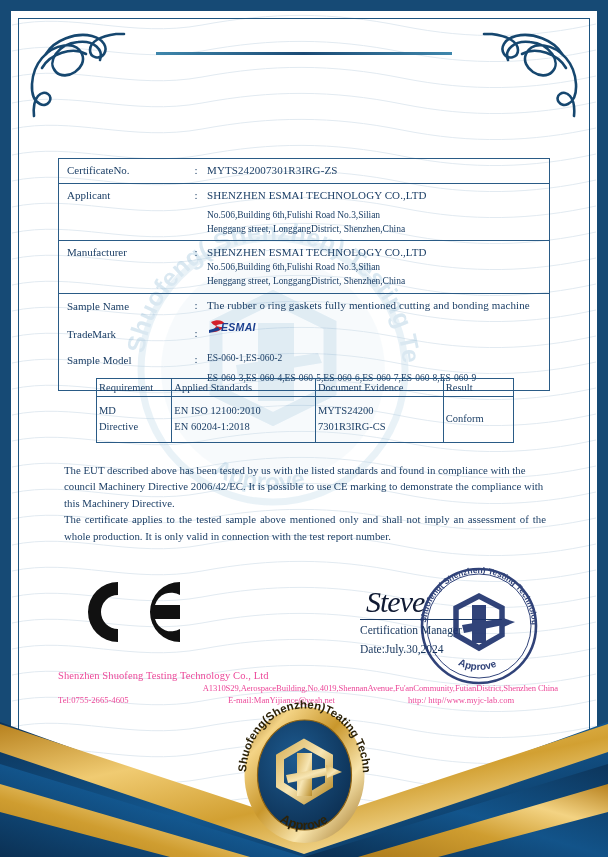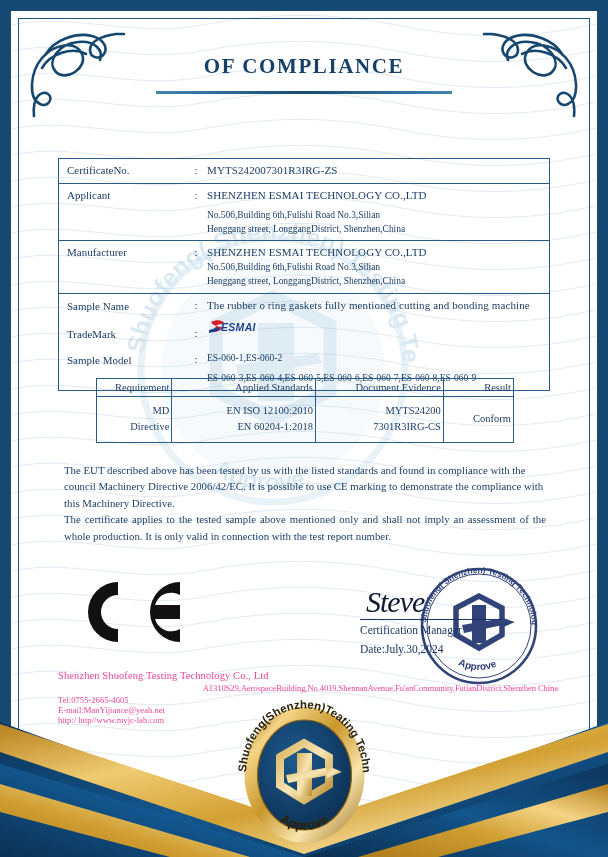--- a/index.html
+++ b/index.html
@@ -163,21 +163,21 @@
   .std-table {
     position: absolute;
     left: 96px; top: 378px;
     width: 418px;
     border-collapse: collapse;
     z-index: 5;
     color: #1c3f66;
   }
   .std-table th, .std-table td {
     border: 1px solid #2a5b86;
-    text-align: right;
+    text-align: left;
     font-weight: normal;
   }
   .std-table th {
     font-size: 10.5px;
     padding: 3px 2px;
   }
   .std-table td {
     font-size: 10.5px;
     padding: 6px 2px 7px 2px;
     line-height: 1.5;
@@ -249,21 +249,20 @@
     width: 500px;
     z-index: 5;
     color: #ec4899;
   }
   .f-company { font-size: 10.5px; letter-spacing: .1px; }
   .f-addr { font-size: 8.6px; margin-top: 2px; letter-spacing: -.1px; text-align: right; }
   .f-contact {
     margin-top: 2px;
     font-size: 8.6px;
     display: flex;
-    flex-direction: column;
   }
   .f-contact span:nth-child(1) { width: 170px; }
   .f-contact span:nth-child(2) { width: 180px; }
   
   .ribbon {
     position: absolute;
     left: 0; bottom: 0;
     width: 608px; height: 145px;
     z-index: 4;
   }
@@ -321,21 +320,20 @@
   </svg>
   <svg class="flourish fl-tr" width="108" height="100" viewBox="0 0 108 100">
     <g fill="none" stroke="#16476f" stroke-width="2.6" stroke-linecap="round">
       <path d="M14 96 C 12 76, 22 70, 28 74 C 34 78, 28 88, 20 84 C 8 78, 10 52, 22 38 C 34 24, 56 20, 62 34 C 68 48, 46 62, 36 52 C 26 42, 38 24, 58 22 C 74 20, 84 30, 80 40"></path>
       <path d="M26 34 C 34 20, 56 12, 72 16 C 84 19, 88 28, 84 34 C 80 40, 70 38, 70 30 C 70 22, 80 16, 96 14 L 104 14"></path>
       <path d="M22 48 C 30 34, 52 26, 66 34"></path>
     </g>
   </svg>
 
   <div class="title-wrap">
-    <div class="title-sub">OF COMPLIANCE</div>
     <div class="title-rule"></div>
   </div>
 
   <table class="info-table">
     <tbody>
         <tr>
       <td class="c-label">CertificateNo.</td>
       <td class="c-colon">:</td>
       <td class="c-val">
             <div class="v-main">MYTS242007301R3IRG-ZS</div>

